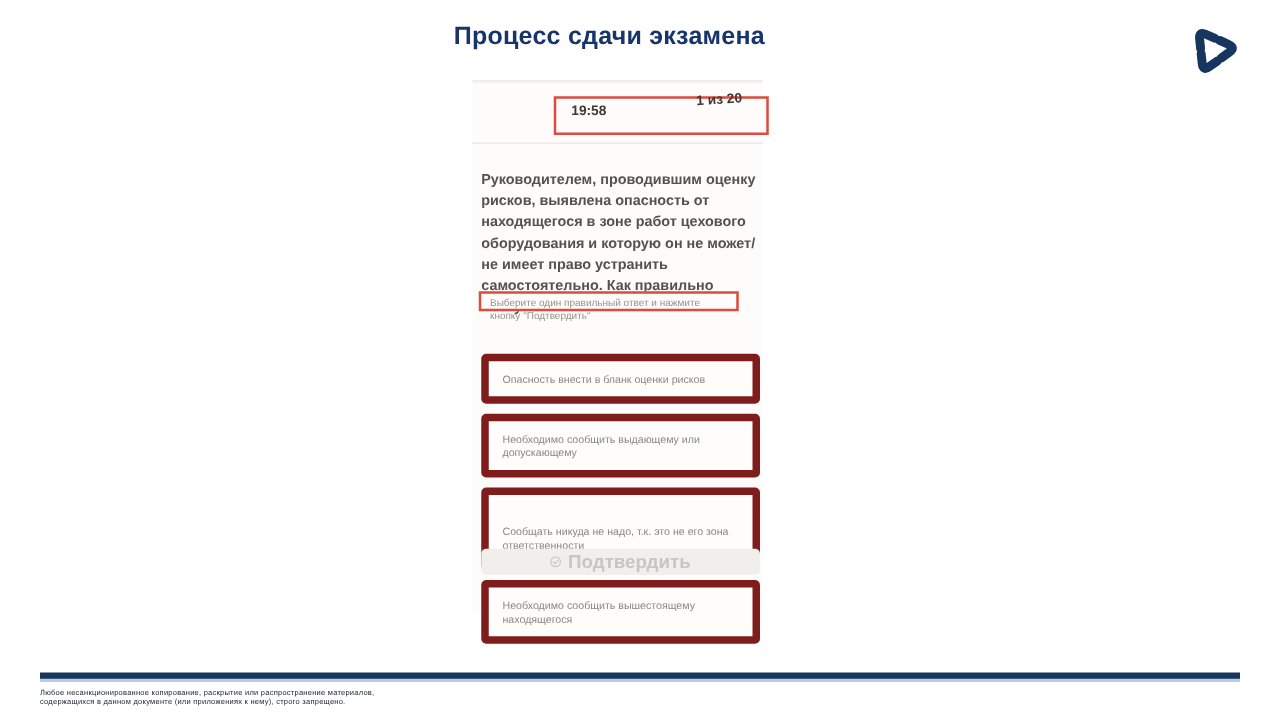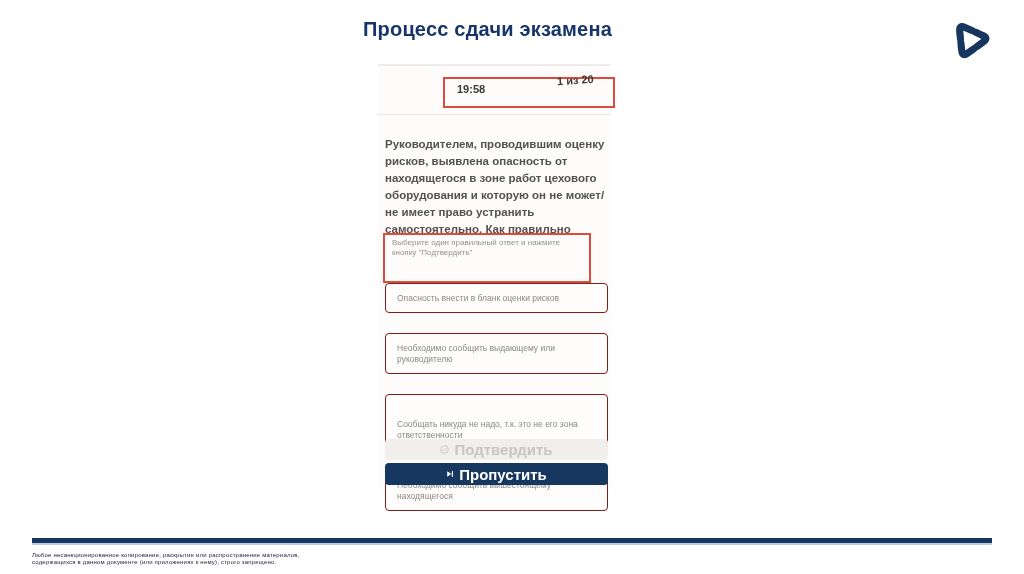--- a/index.html
+++ b/index.html
@@ -48,29 +48,29 @@
     transform:rotate(-4deg);
   }
   .exam-divider {
     position:absolute; left:0; top:50px; width:232px; height:1px; background:#e7e5e1;
   }
   .question {
     position:absolute; left:7px; top:72px; width:226px;
     font-size:11.5px; line-height:17px; font-weight:700; color:#56514c;
   }
   .instruction-box {
-    position:absolute; left:5px; top:169px; width:208px; height:50px;
+    position:absolute; left:5px; top:169px; width:208px; height:16px;
     border:2px solid #dd4a3f; background:#fdfcfb;
     padding:3px 7px; font-size:8px; line-height:10px; color:#98918a;
   }
   .options { position:absolute; left:7px; top:219px; width:223px; }
   .option {
-    width:223px; background:#fefdfc; border:1px solid #7f1d1d;
+    width:223px; background:#fefdfc; border:6px solid #7f1d1d;
     border-radius:4px; color:#8d8780; font-size:8.5px; line-height:11px;
-    padding:9px 12px 8px 11px; margin-bottom:20px;
+    padding:9px 12px 8px 11px; margin-bottom:8px;
   }
   .option.tall { padding-top:24px; padding-bottom:8px; }
   .btn {
     position:absolute; left:7px; width:223px; height:22px; border-radius:4px;
     display:flex; align-items:center; justify-content:center; gap:5px;
     font-size:15px; font-weight:600;
   }
   .btn-confirm { top:375px; background:#f1efec; color:#c9c5c0; height:21px; }
   .btn-skip { top:399px; background:#16375f; color:#ffffff; }
   .btn .ico { display:inline-flex; }
@@ -103,44 +103,35 @@
     <div class="exam-divider"></div>
 
     <div class="question">Руководителем, проводившим оценку рисков, выявлена опасность от находящегося в зоне работ цехового оборудования и которую он не может/не имеет право устранить самостоятельно. Как правильно поступить?</div>
 
     <div class="instruction-box">
       <span>Выберите один правильный ответ и нажмите кнопку "Подтвердить"</span>
     </div>
 
     <div class="options">
       <div class="option">Опасность внести в бланк оценки рисков</div>
-      <div class="option">Необходимо сообщить выдающему или руководителю</div>
+      <div class="option">Необходимо сообщить выдающему или допускающему</div>
       <div class="option tall">Сообщать никуда не надо, т.к. это не его зона ответственности</div>
       <div class="option">Необходимо сообщить вышестоящему находящегося</div>
     </div>
 
     <div class="btn btn-confirm">
       <span class="ico">
         <svg width="9" height="9" viewBox="0 0 10 10">
           <circle cx="5" cy="5" r="4.2" fill="none" stroke="#c9c5c0" stroke-width="1.1"></circle>
           <path d="M3 5.1 L4.4 6.5 L7.1 3.6" fill="none" stroke="#c9c5c0" stroke-width="1.1" stroke-linecap="round" stroke-linejoin="round"></path>
         </svg>
       </span>
       <span>Подтвердить</span>
     </div>
 
-    <div class="btn btn-skip">
-      <span class="ico">
-        <svg width="8" height="8" viewBox="0 0 10 10">
-          <path d="M1.5 1.5 L6.5 5 L1.5 8.5 Z" fill="#ffffff"></path>
-          <rect x="7.2" y="1.5" width="1.5" height="7" fill="#ffffff"></rect>
-        </svg>
-      </span>
-      <span>Пропустить</span>
-    </div>
   </div>
 
   <div class="footer-bar"></div>
 
   <div class="disclaimer">
     <div>Любое несанкционированное копирование, раскрытие или распространение материалов,</div>
     <div>содержащихся в данном документе (или приложениях к нему), строго запрещено.</div>
   </div>
 
 </div>

